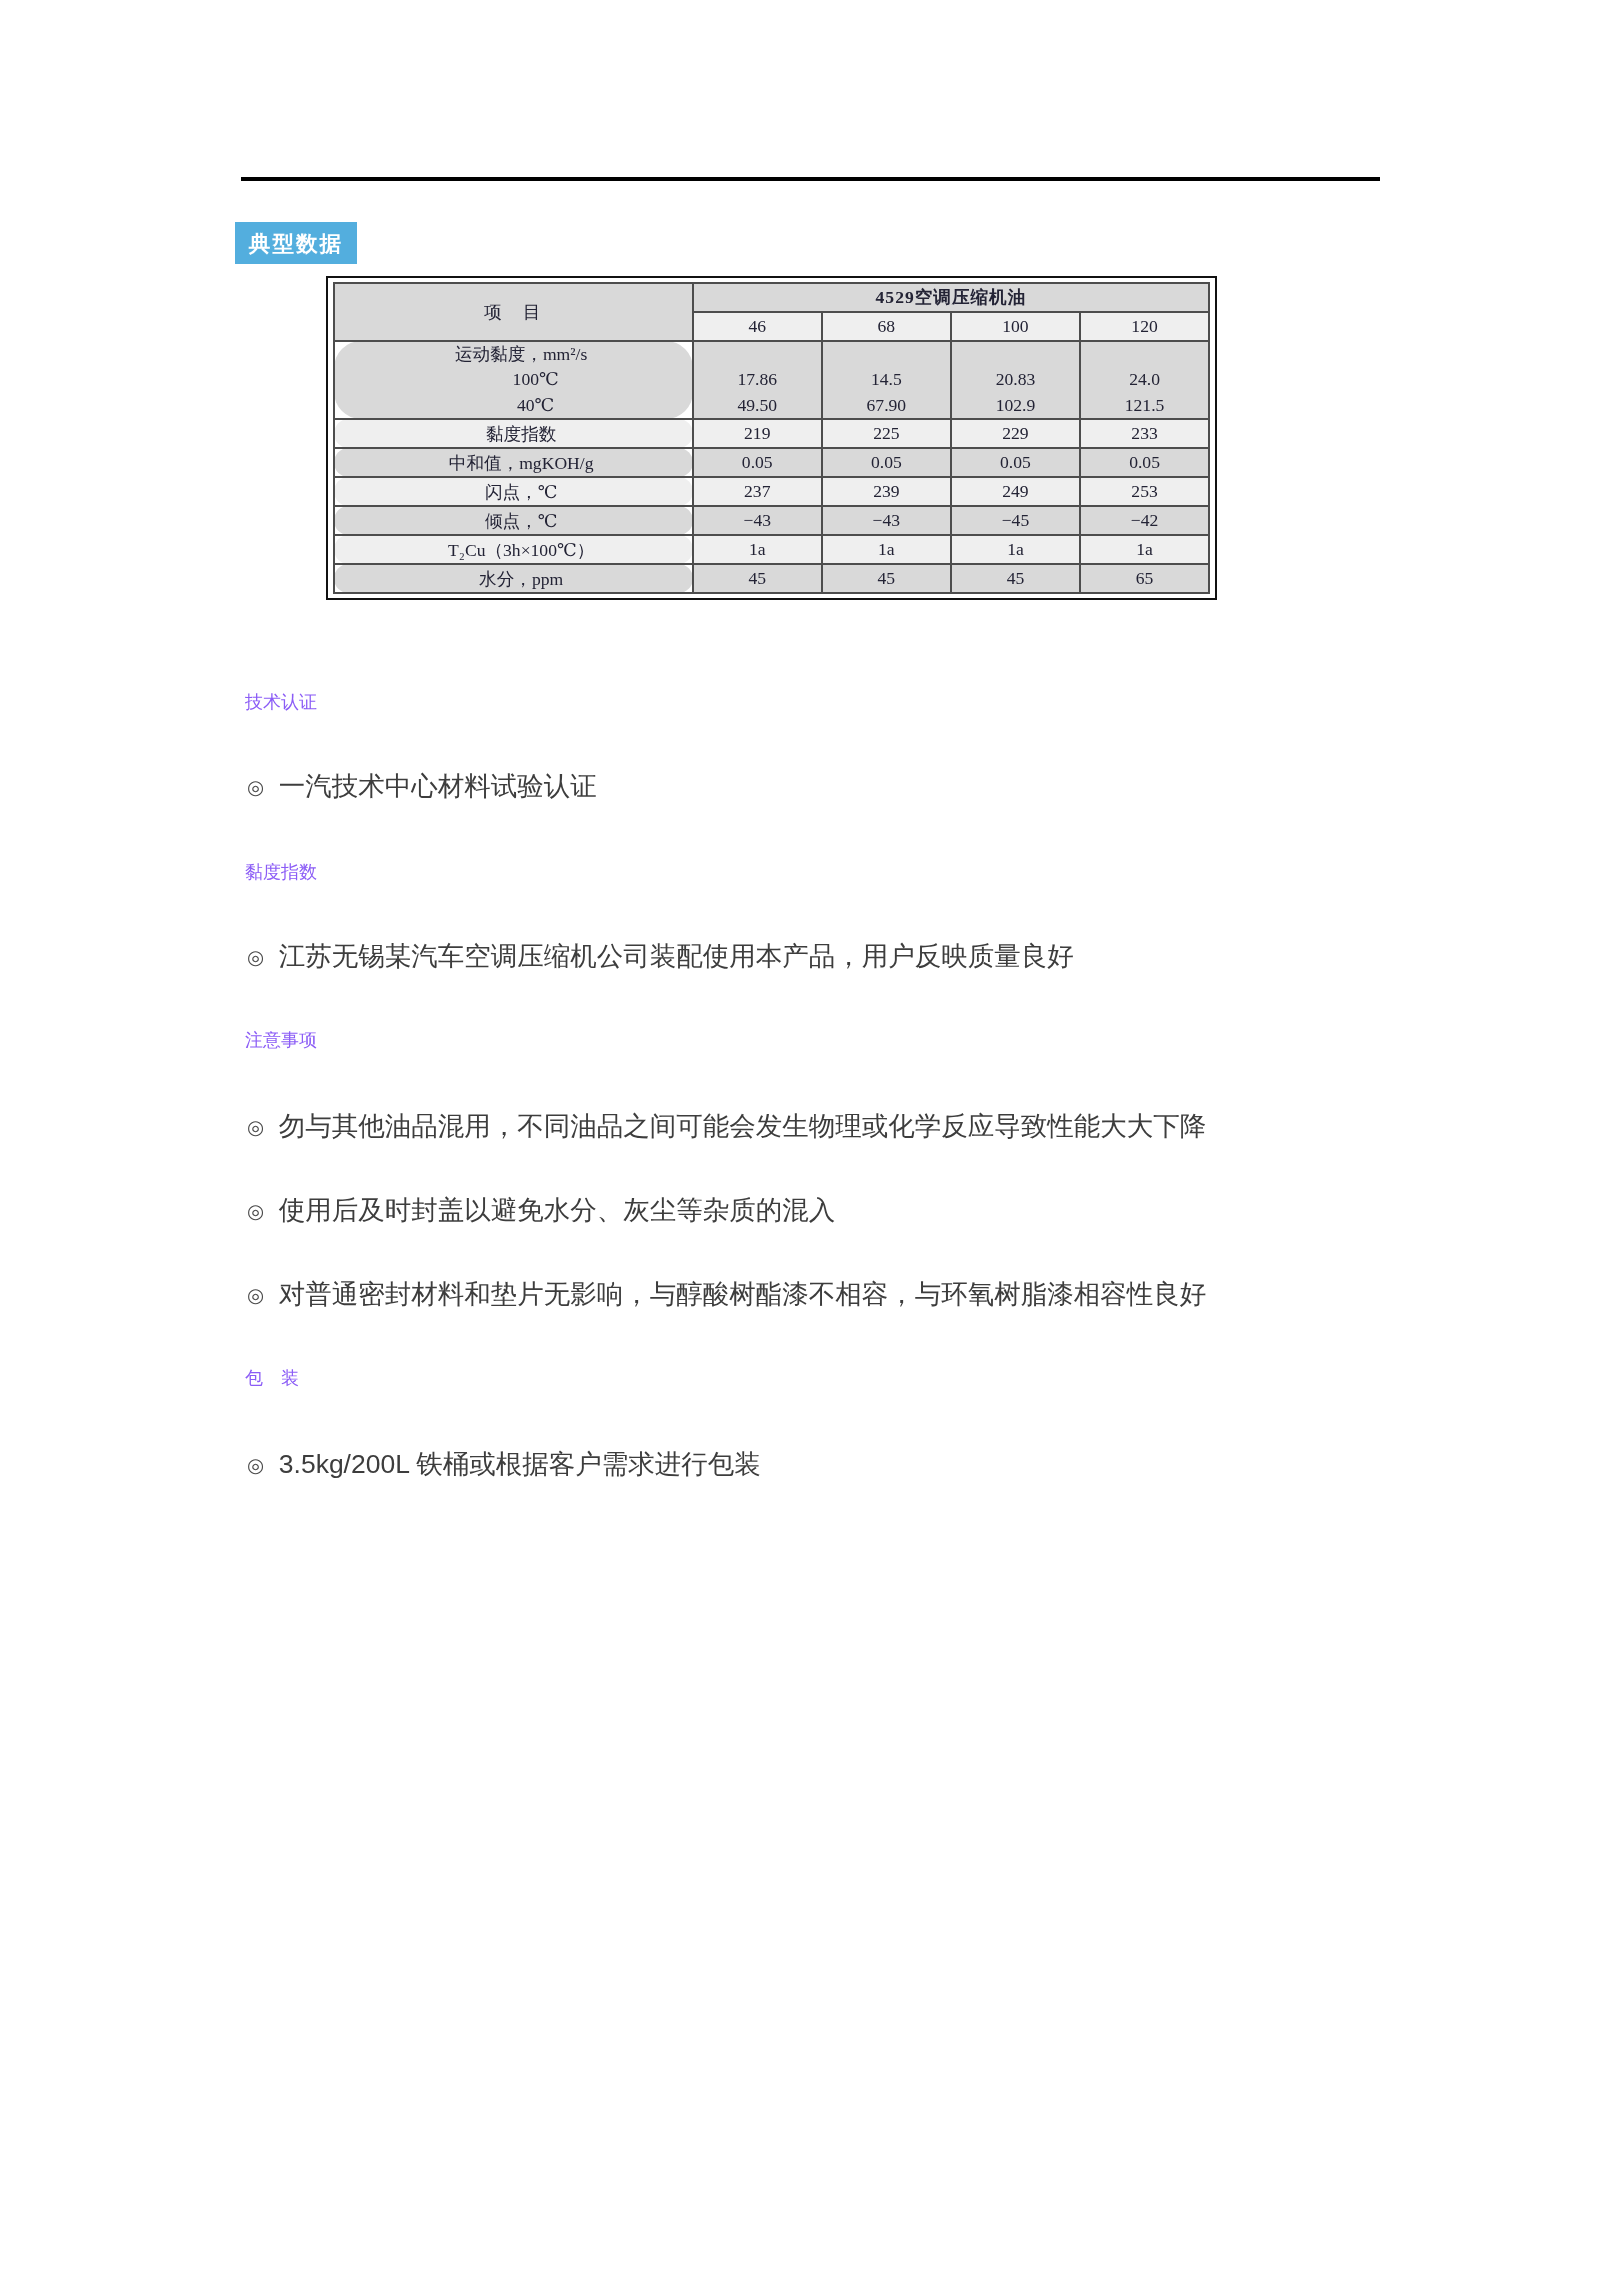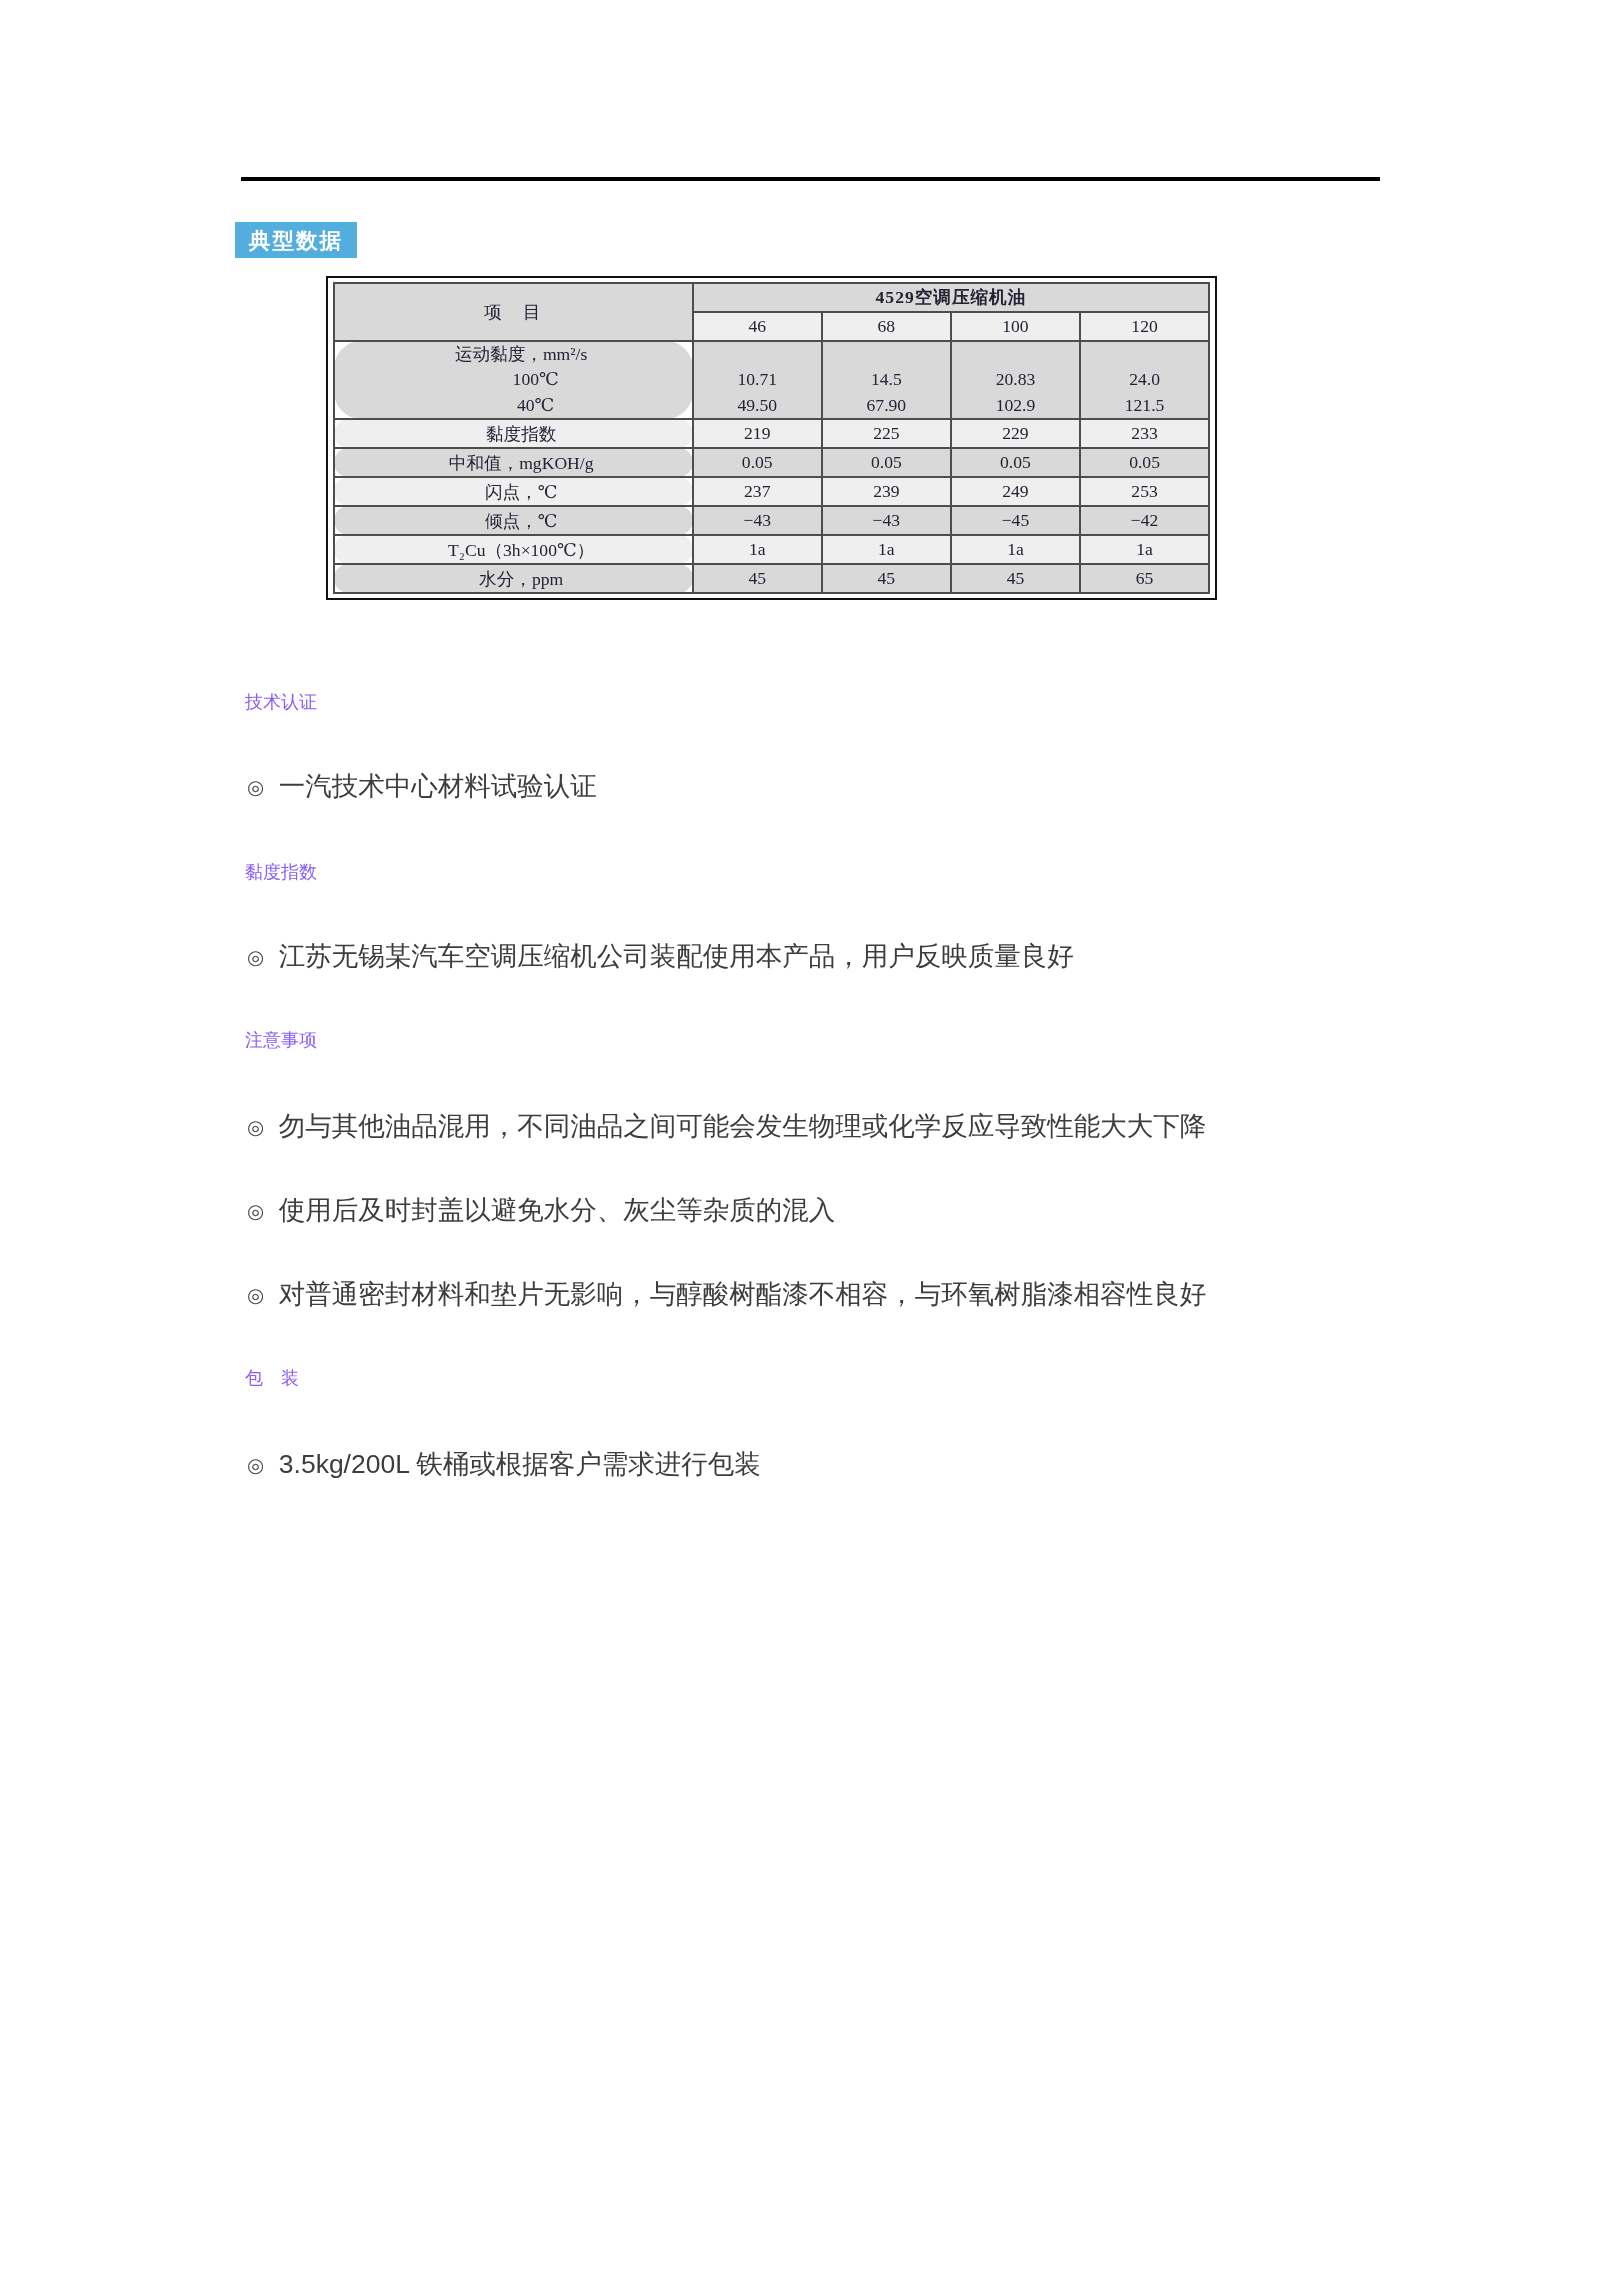--- a/index.html
+++ b/index.html
@@ -7,21 +7,21 @@
   body {
     width:1621px; height:2293px; position:relative;
     font-family:"Liberation Sans","DejaVu Sans",sans-serif;
     color:#3d3d3d;
   }
   .top-rule {
     position:absolute; left:241px; top:177px; width:1139px; height:3.9px;
     background:#000000;
   }
   .badge {
-    position:absolute; left:235px; top:222px; width:122px; height:36px;
+    position:absolute; left:235px; top:222px; width:122px; height:42px;
     background:#53aede; color:#ffffff;
     display:flex; align-items:center; justify-content:center;
     font-size:21.6px; font-weight:bold; letter-spacing:2px;
   }
   
   .table-outer {
     position:absolute; left:326px; top:276px; width:891px;
     border:2.9px solid #111111; background:#ffffff; padding:3.9px 4.9px;
   }
   table.spec {
@@ -84,21 +84,21 @@
         <td class="bg-l">120</td>
       </tr>
       <tr>
         <td class="bg-d lbl">
           <div class="visc-line">运动黏度，mm²/s</div>
           <div class="visc-line visc-sub">100℃</div>
           <div class="visc-line visc-sub">40℃</div>
         </td>
         <td class="bg-d">
           <div class="visc-line"></div>
-          <div class="visc-line">10.71</div>
+          <div class="visc-line">17.86</div>
           <div class="visc-line">49.50</div>
         </td>
         <td class="bg-d">
           <div class="visc-line"></div>
           <div class="visc-line">14.5</div>
           <div class="visc-line">67.90</div>
         </td>
         <td class="bg-d">
           <div class="visc-line"></div>
           <div class="visc-line">20.83</div>

